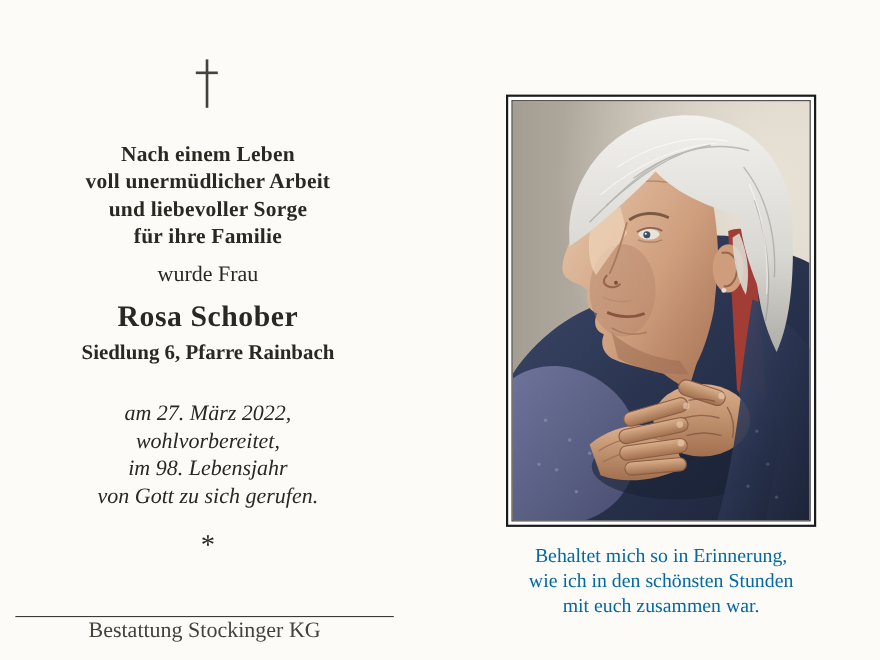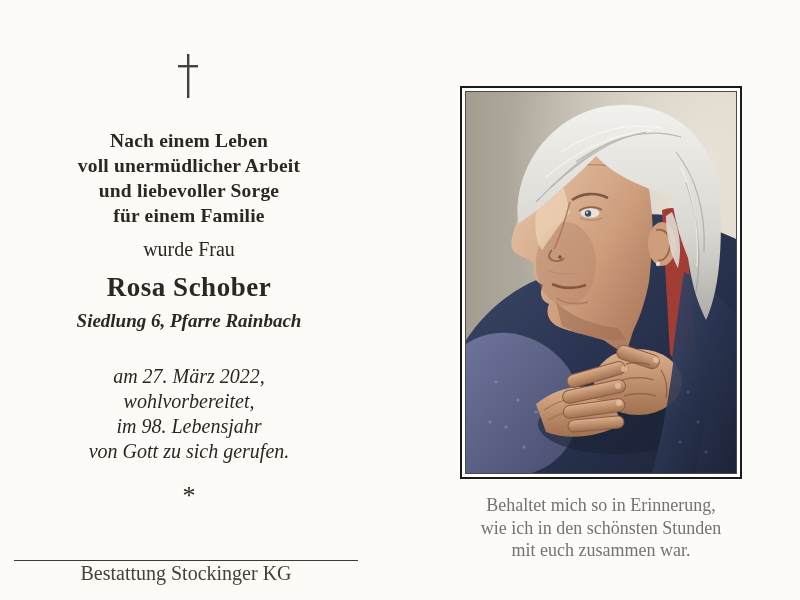--- a/index.html
+++ b/index.html
@@ -18,60 +18,60 @@
   .panel-left{left:0;}
   .panel-right{left:400px;}
 
   
   .lblock{position:absolute;left:0;width:378px;text-align:center;}
   .cross-wrap{position:absolute;left:175px;top:36px;width:26px;height:48px;}
   .intro{top:112px;font-weight:bold;font-size:19.5px;line-height:25px;letter-spacing:.2px;}
   .intro span{display:block;}
   .lead-in{top:221px;font-size:20px;line-height:24px;}
   .deceased-name{top:250px;font-size:27px;font-weight:bold;line-height:42px;letter-spacing:.5px;margin:0;}
-  .address{top:294px;font-size:19px;font-weight:bold;font-style:italic;line-height:22px;}
+  .address{top:294px;font-size:19px;font-weight:bold;line-height:22px;}
   .death{top:348px;font-size:20px;line-height:25px;font-style:italic;}
   .death span{display:block;}
   .star{top:466px;font-size:26px;line-height:28px;}
   .sig-line{position:absolute;left:14px;top:544px;width:344px;height:0;border-top:1.5px solid #3c3a36;}
   .funeral{top:548px;left:0;width:372px;font-size:20px;line-height:19px;color:#45423c;}
 
   
   .photo-frame{
     position:absolute;left:60px;top:70px;width:282px;height:393px;
     box-sizing:border-box;border:2px solid #1b1b1b;background:#ffffff;padding:3px;
   }
   .photo-inner{
     box-sizing:border-box;width:100%;height:100%;
     border:1px solid #4a4a4a;overflow:hidden;background:#b9b3a7;
   }
   .photo-inner svg{display:block;}
   .caption{position:absolute;left:10px;top:478px;width:382px;text-align:center;
-    font-size:18px;line-height:22.5px;color:#737373;}
+    font-size:18px;line-height:22.5px;color:#0369a1;}
   .caption span{display:block;}
 </style>
 </head>
 <body>
 
 <div class="card">
 
   <div class="panel panel-left">
 
     <div class="cross-wrap">
       <svg width="26" height="48" viewBox="0 0 26 48">
         <rect x="12" y="2" width="2.4" height="44" fill="#44423e"></rect>
         <rect x="3" y="13" width="20" height="2.4" fill="#44423e"></rect>
       </svg>
     </div>
 
     <div class="lblock intro">
       <span>Nach einem Leben</span>
       <span>voll unermüdlicher Arbeit</span>
       <span>und liebevoller Sorge</span>
-      <span>für einem Familie</span>
+      <span>für ihre Familie</span>
     </div>
 
     <div class="lblock lead-in">wurde Frau</div>
 
     <h1 class="lblock deceased-name">Rosa Schober</h1>
 
     <div class="lblock address">Siedlung 6, Pfarre Rainbach</div>
 
     <div class="lblock death">
       <span>am 27. März 2022,</span>

